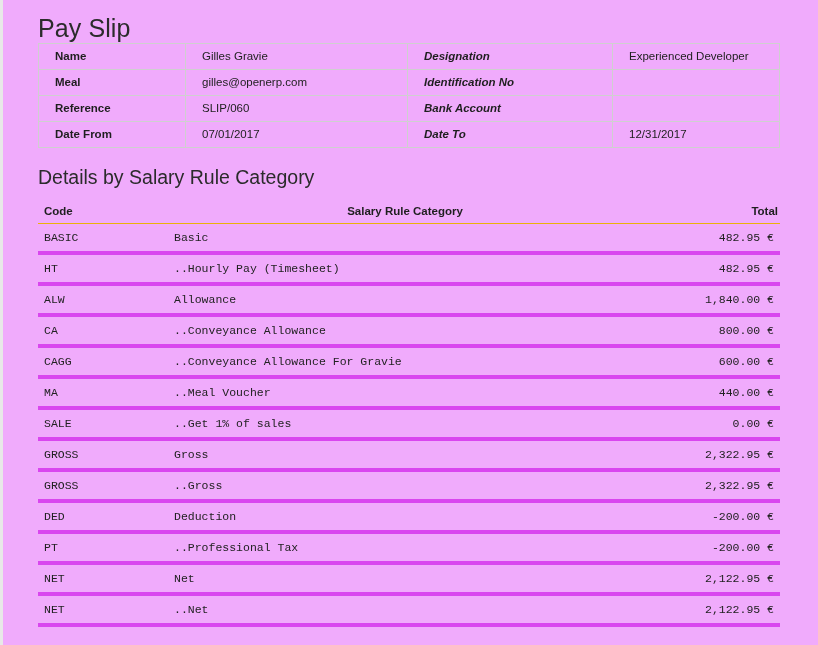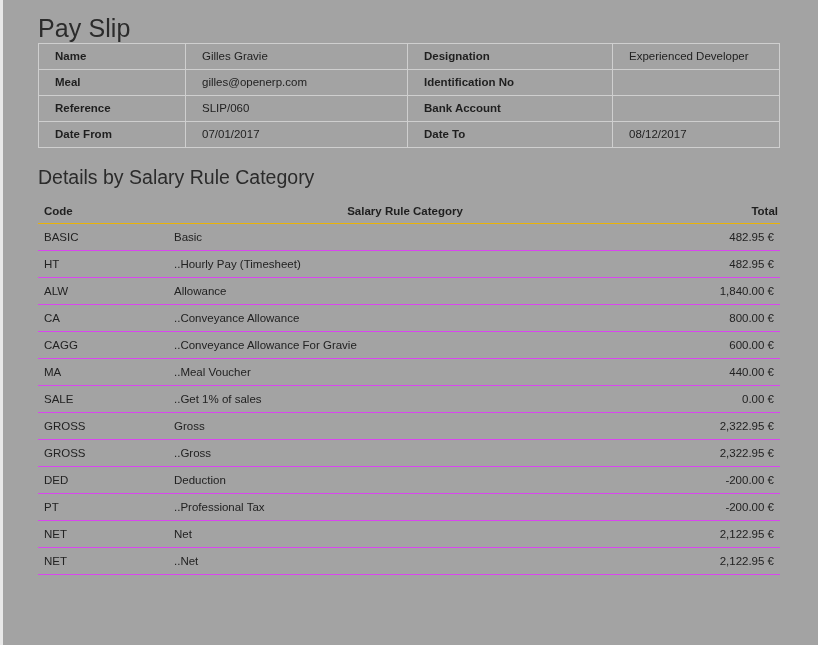--- a/index.html
+++ b/index.html
@@ -13,21 +13,21 @@
     font-family: "Liberation Sans", sans-serif;
     color: #1f1f1f;
     overflow: hidden;
   }
   .page {
     position: relative;
     width: 818px;
     height: 645px;
     box-sizing: border-box;
     padding: 0 38px;
-    background: #a3a3a3;
+    background: #f0abfc;
   }
   .left-rule {
     position: absolute;
     left: 0;
     top: 0;
     width: 3px;
     height: 645px;
     background: #e8e8e8;
   }
   h1.title {
@@ -62,20 +62,21 @@
     width: 122px;
     color: #1f1f1f;
   }
   table.info td.value {
     width: 197px;
     color: #222;
   }
   table.info td.label2 {
     font-weight: bold;
     width: 180px;
+    font-style: italic;
   }
   table.info td.value2 {
     color: #222;
   }
   h2.section {
     font-size: 19.5px;
     font-weight: 400;
     color: #2b2b2b;
     margin: 18px 0 0 0;
     padding-bottom: 2px;
@@ -95,22 +96,23 @@
     padding: 4px 2px 6px 6px;
     border-bottom: 1px solid #eab308;
     color: #1f1f1f;
   }
   table.details thead th.total-h {
     text-align: right;
     padding-left: 0;
   }
   table.details tbody td {
     padding: 7px 2px 7px 6px;
-    border-bottom: 1px solid #d946ef;
+    border-bottom: 4px solid #d946ef;
     color: #222;
+    font-family: Liberation Mono, monospace;
   }
   table.details td.code { width: 122px; }
   table.details td.cat { width: 462px; }
   table.details td.total {
     text-align: right;
     padding-right: 6px;
   }
   table.details th.code-h { width: 122px; }
   table.details th.cat-h { width: 462px; text-align: center; }
 </style>
@@ -139,21 +141,21 @@
       <tr>
         <td class="label">Reference</td>
         <td class="value">SLIP/060</td>
         <td class="label2">Bank Account</td>
         <td class="value2"></td>
       </tr>
       <tr>
         <td class="label">Date From</td>
         <td class="value">07/01/2017</td>
         <td class="label2">Date To</td>
-        <td class="value2">08/12/2017</td>
+        <td class="value2">12/31/2017</td>
       </tr>
     </tbody>
   </table>
 
   <h2 class="section">Details by Salary Rule Category</h2>
 
   <table class="details">
     <thead>
       <tr>
         <th class="code-h">Code</th>

